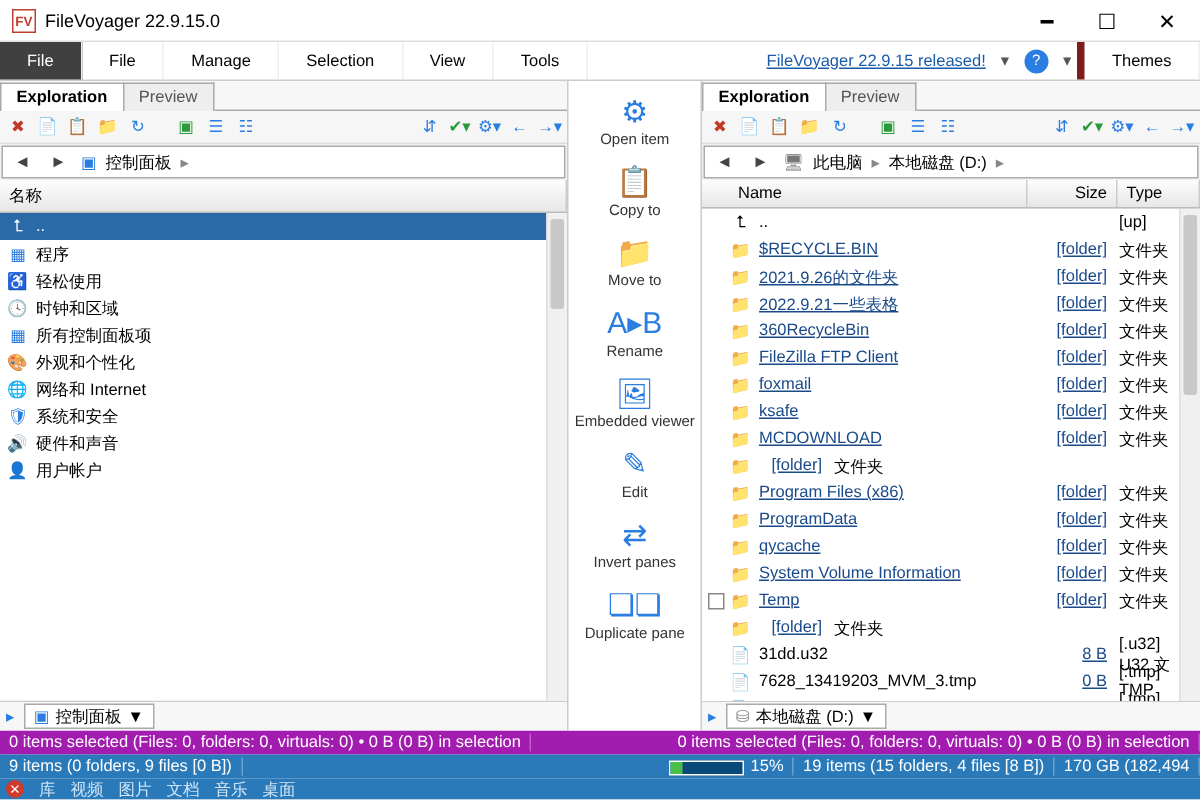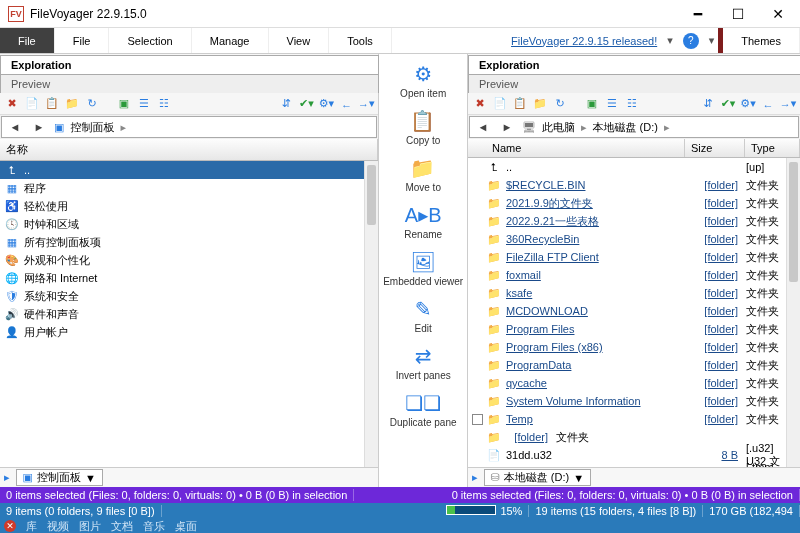--- a/index.html
+++ b/index.html
@@ -21,21 +21,21 @@
 .menubar .qicon { width: 16px; height:16px; border-radius:50%; background:#2a7de1; color:#fff; display:inline-flex;align-items:center;justify-content:center; font-size:10px; margin:0 6px; align-self:center;}
 .menubar .drop { display:flex; align-items:center; padding:0 4px; color:#555;}
 
 
 .workarea { display:flex; height: calc(533px - 28px - 26px - 16px - 16px - 14px); }
 .leftpane, .rightpane { display:flex; flex-direction:column; }
 .leftpane { width: 380px; }
 .centerstrip { width: 90px; background:#fff; border-left:1px solid #ccc; border-right:1px solid #ccc; display:flex; flex-direction:column; align-items:center; padding-top:6px; gap:2px;}
 .rightpane { flex:1; }
 
-.tabs { display:flex; border-bottom:1px solid #aaa; background:#f7f7f7;flex-direction:column; }
+.tabs { display:flex; border-bottom:1px solid #aaa; background:#f7f7f7; }
 .tab { padding:3px 10px; border:1px solid #aaa; border-bottom:none; margin-right:-1px; background:#fff; position:relative; top:1px;}
 .tab.active { font-weight:bold; }
 .tab.inactive { background:#eee; color:#555; }
 
 .toolbar { height:22px; background:#f6f6f6; border-bottom:1px solid #ddd; display:flex; align-items:center; gap:4px; padding:0 4px; overflow:hidden;}
 .tbtn { width:16px; height:16px; display:inline-flex; align-items:center; justify-content:center; color:#2a7de1; font-size:11px;}
 .tbtn.green{color:#2a9a3a;} .tbtn.red{color:#c03a2a;} .tbtn.orange{color:#d08a2a;}
 
 .breadcrumb { height:22px; background:#fff; border:1px solid #aaa; margin:1px; display:flex; align-items:center; padding:0 4px; gap:6px; font-size:11px;}
 .breadcrumb .navarr{ width:18px; text-align:center; color:#444;}
@@ -58,59 +58,59 @@
 .pane-footer { height:20px; border-top:1px solid #ccc; display:flex; align-items:center; padding:0 4px; background:#f7f7f7; gap:6px;}
 .pane-footer .drive { border:1px solid #aaa; background:#fff; padding:0 6px; display:inline-flex; align-items:center; gap:4px; font-size:11px;}
 
 
 .cs-item { display:flex; flex-direction:column; align-items:center; margin-bottom:6px; width:100%;}
 .cs-item .big { width:32px; height:28px; display:flex; align-items:center; justify-content:center; font-size:20px; color:#2a7de1;}
 .cs-item .lbl { font-size:10px; color:#333; text-align:right; }
 
 
 .statusrow { height:16px; display:flex; align-items:center; color:#fff; font-size:10px; overflow:hidden;}
-.statusrow.dark { background:#6d28d9; }
+.statusrow.dark { background:#a21caf; }
 .statusrow.mid  { background:#2a7aba; }
 .statusrow .cell { padding:0 6px; border-right:1px solid rgba(255,255,255,0.3); white-space:nowrap;}
 .statusrow .half { width:380px; display:flex; }
 .statusrow .half2 { flex:1; display:flex; margin-left:90px; }
 .progress { width:50px; height:10px; border:1px solid #fff; margin:0 4px; position:relative; background:#0a4a7a;}
 .progress .fill{ position:absolute; left:0; top:0; bottom:0; width:15%; background:#4ac04a;}
 .quickbar { height:14px; background:#2a7aba; display:flex; align-items:center; padding:0 4px; gap:10px; color:#cfe4f6; font-size:10px;}
 .quickbar .x { width:12px; height:12px; border-radius:50%; background:#d03a2a; color:#fff; display:flex;align-items:center;justify-content:center; font-size:9px;}
 
 
 .scrolltrack { position:absolute; right:0; top:0; bottom:0; width:14px; background:#f0f0f0; border-left:1px solid #ddd;}
 .scrolltrack .thumb{ position:absolute; left:2px; right:2px; top:4px; height:60px; background:#c8c8c8; border-radius:2px;}
 
 
 .leftpane .listhead .col.name{ flex:1;}
 .rightpane .listhead .col.name{ flex:1;}
-.rightpane .listhead .col.size{ width:60px; }
+.rightpane .listhead .col.size{ width:60px; text-align:right;}
 .rightpane .listhead .col.type{ width:55px;}
 
 .chk { width:11px; height:11px; border:1px solid #888; background:#fff; margin-right:3px;}
 </style>
 </head>
 <body>
 
 <div class="titlebar">
   <span class="appicon">FV</span>
   <span class="title">FileVoyager 22.9.15.0</span>
   <span class="spacer"></span>
   <div class="winbtn">━</div>
   <div class="winbtn">☐</div>
   <div class="winbtn">✕</div>
 </div>
 
 <div class="menubar">
   <div class="menuitem active">File</div>
   <div class="menuitem">File</div>
+  <div class="menuitem">Manage</div>
   <div class="menuitem">Selection</div>
-  <div class="menuitem">Manage</div>
   <div class="menuitem">View</div>
   <div class="menuitem">Tools</div>
   <div class="rspacer"></div>
   <a class="link">FileVoyager 22.9.15 released!</a>
   <span class="drop">▾</span>
   <span class="qicon">?</span>
   <span class="drop">▾</span>
   <div class="menuitem" style="border-left:5px solid #7f1d1d;">Themes</div>
 </div>
 
@@ -285,21 +285,21 @@
         <div class="row">
           <span style="width:14px"></span>
           <span class="icon folder">📁</span>
           <span class="name u">$RECYCLE.BIN</span>
           <span class="size">[folder]</span>
           <span class="type">文件夹</span>
         </div>
         <div class="row">
           <span style="width:14px"></span>
           <span class="icon folder">📁</span>
-          <span class="name u">2021.9.9的文件夹</span>
+          <span class="name u">2021.9.26的文件夹</span>
           <span class="size">[folder]</span>
           <span class="type">文件夹</span>
         </div>
         <div class="row">
           <span style="width:14px"></span>
           <span class="icon folder">📁</span>
           <span class="name u">2022.9.21一些表格</span>
           <span class="size">[folder]</span>
           <span class="type">文件夹</span>
         </div>
@@ -334,21 +334,20 @@
         <div class="row">
           <span style="width:14px"></span>
           <span class="icon folder">📁</span>
           <span class="name u">MCDOWNLOAD</span>
           <span class="size">[folder]</span>
           <span class="type">文件夹</span>
         </div>
         <div class="row">
           <span style="width:14px"></span>
           <span class="icon folder">📁</span>
-          <span class="name u">Program Files</span>
           <span class="size">[folder]</span>
           <span class="type">文件夹</span>
         </div>
         <div class="row">
           <span style="width:14px"></span>
           <span class="icon folder">📁</span>
           <span class="name u">Program Files (x86)</span>
           <span class="size">[folder]</span>
           <span class="type">文件夹</span>
         </div>
@@ -428,21 +427,21 @@
     </div>
   <div class="half2">
       <span class="cell">0 items selected (Files: 0, folders: 0, virtuals: 0) • 0 B (0 B) in selection</span>
     </div>
 </div>
 <div class="statusrow mid">
   <div class="half">
       <span class="cell">9 items (0 folders, 9 files [0 B])</span>
     </div>
   <div class="half2">
-    <span class="cell" style="display:flex;align-items:flex-start;">
+    <span class="cell" style="display:flex;align-items:flex-end;">
       <span class="progress">
           <span class="fill"></span>
         </span>
       <span>15%</span>
     </span>
     <span class="cell">19 items (15 folders, 4 files [8 B])</span>
     <span style="flex:1"></span>
     <span class="cell">170 GB (182,494</span>
   </div>
 </div>

